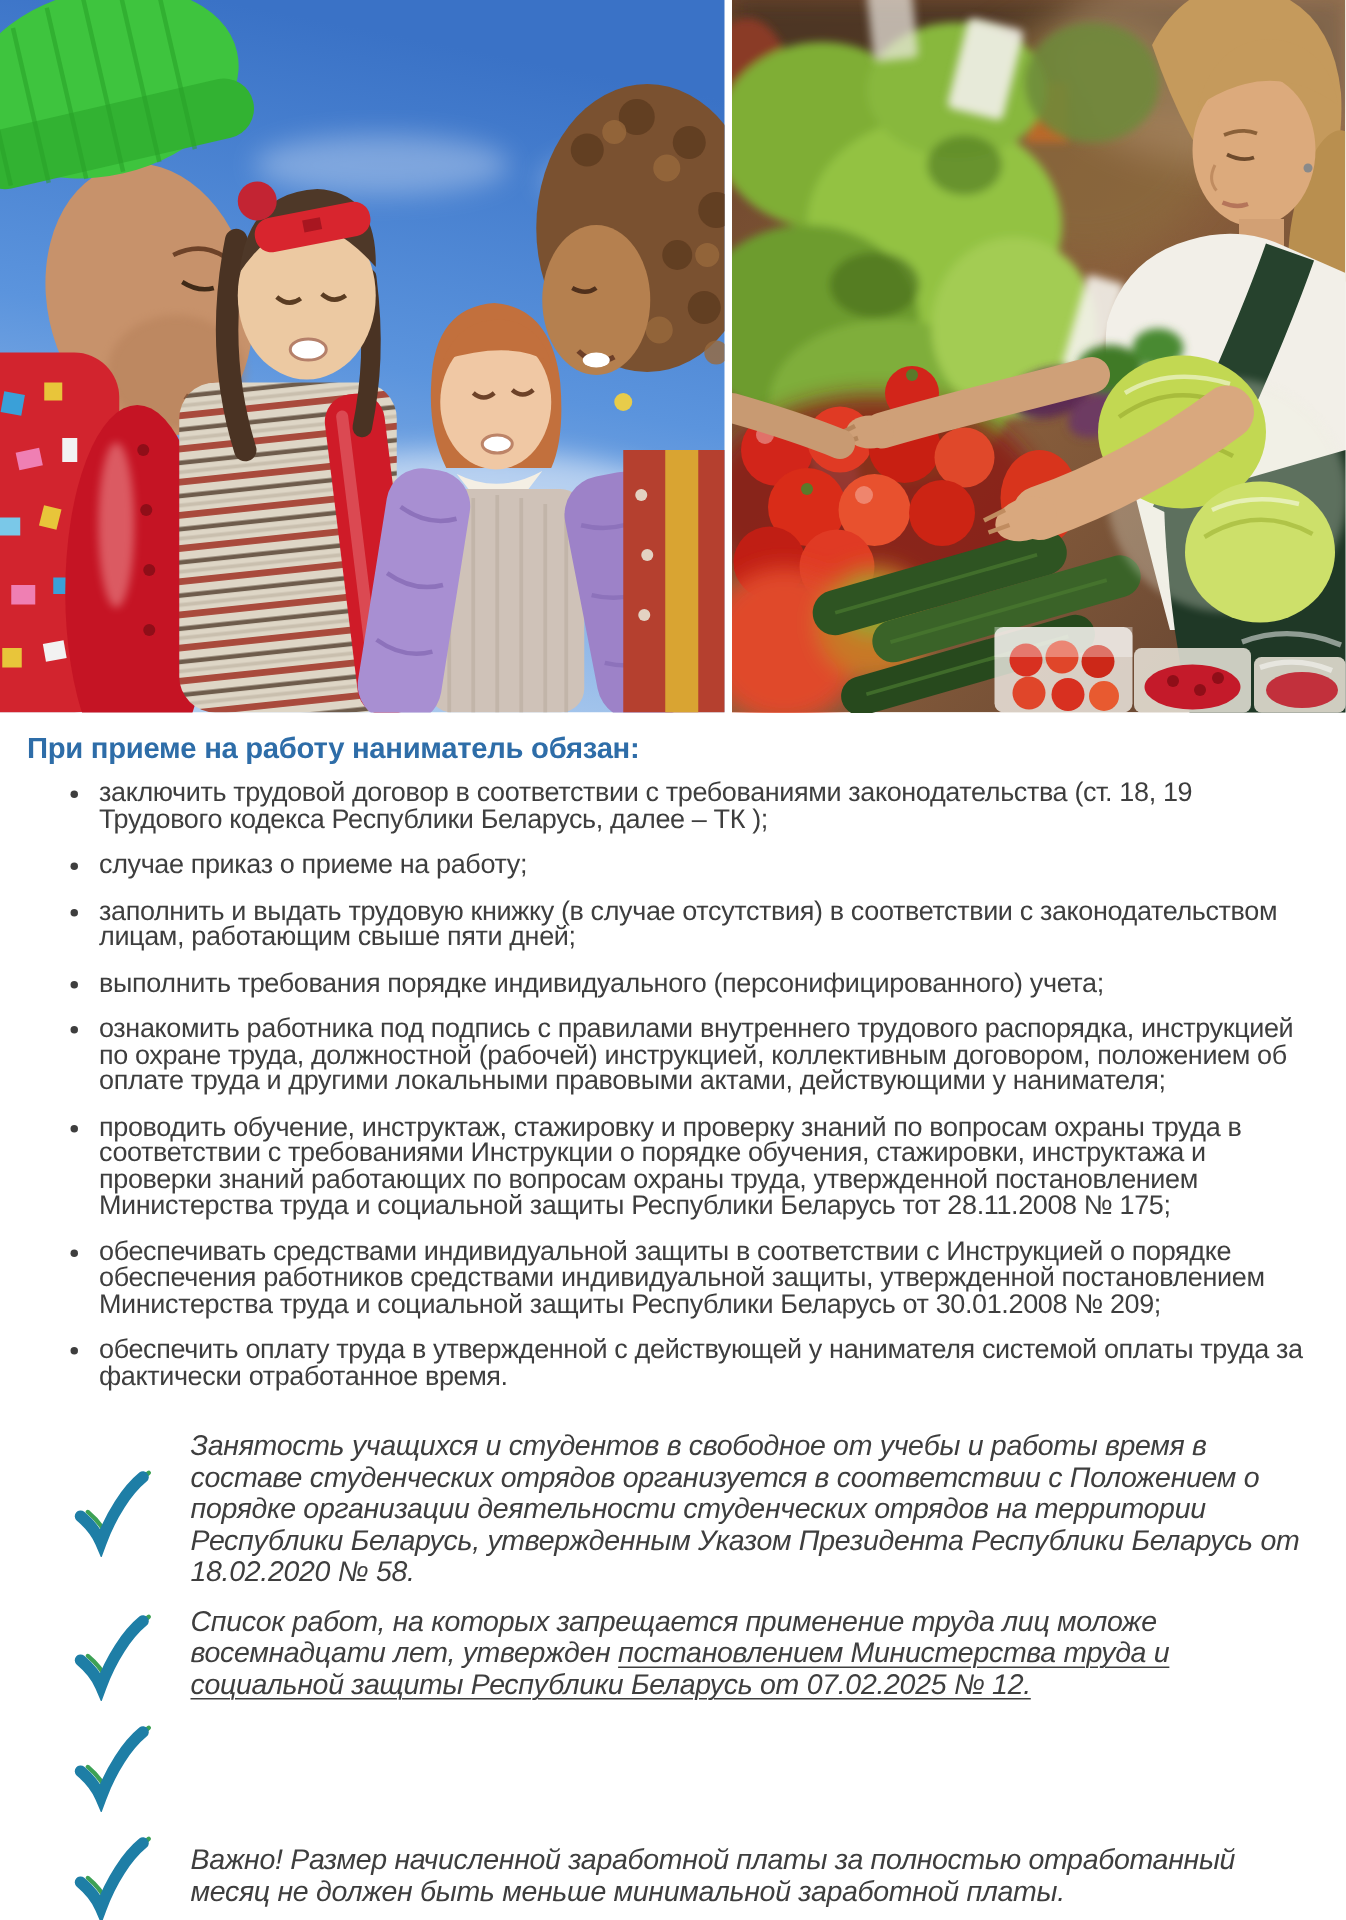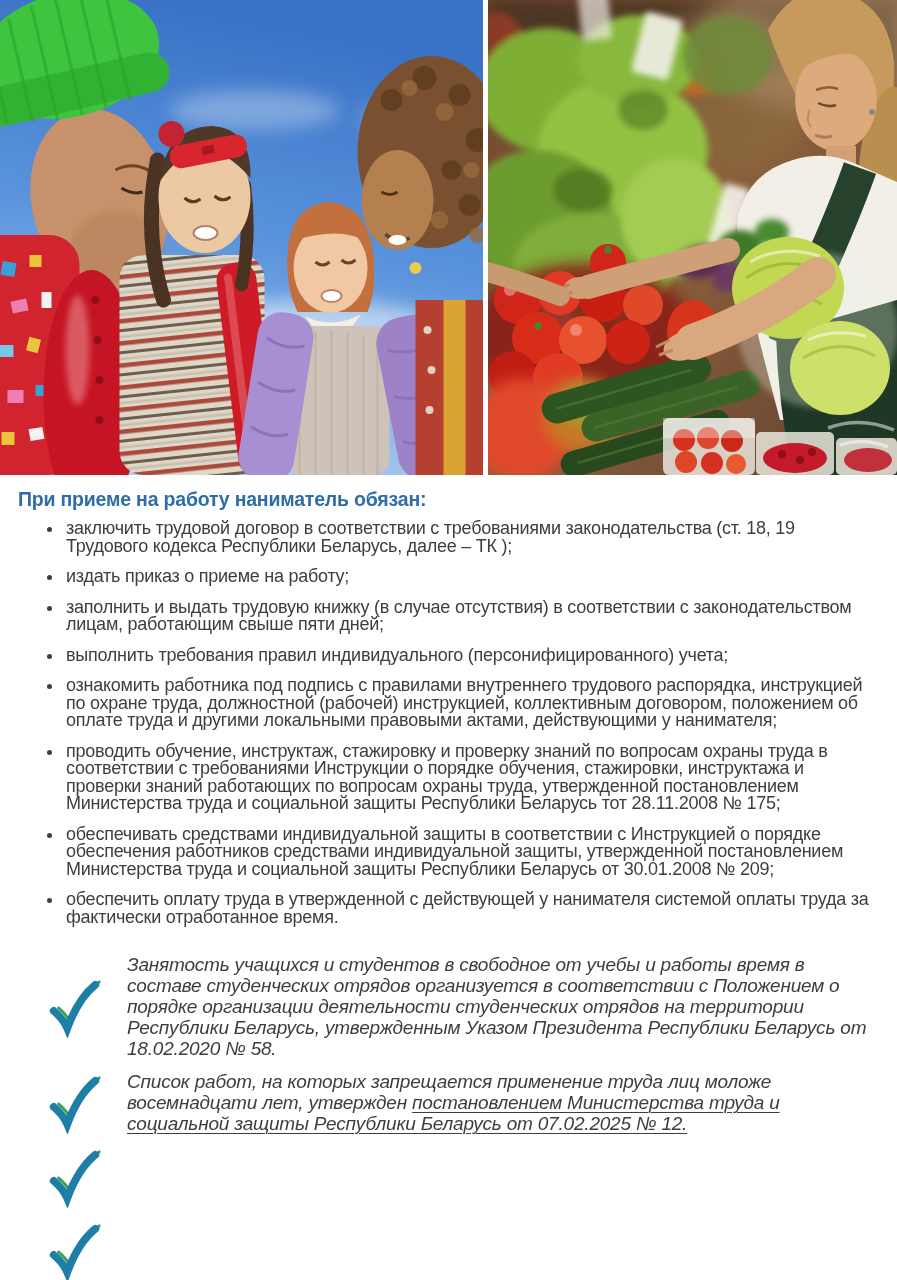--- a/index.html
+++ b/index.html
@@ -348,23 +348,23 @@
           <path d="M340 428 Q372 416 406 430 M352 445 q24 -8 48 2" stroke="#fff" stroke-width="3.5" opacity="0.5" fill="none"></path>
         </g>
       </svg>
     </div>
   </div>
 
   <div class="content">
     <h1 class="title">При приеме на работу наниматель обязан:</h1>
     <ul class="obligations">
         <li>заключить трудовой договор в соответствии с требованиями законодательства (ст. 18, 19 Трудового кодекса Республики Беларусь, далее – ТК );</li>
-        <li>издать приказ о приеме на работу;</li>
+        <li>случае приказ о приеме на работу;</li>
         <li>заполнить и выдать трудовую книжку (в случае отсутствия) в соответствии с законодательством лицам, работающим свыше пяти дней;</li>
-        <li>выполнить требования правил индивидуального (персонифицированного) учета;</li>
+        <li>выполнить требования порядке индивидуального (персонифицированного) учета;</li>
         <li>ознакомить работника под подпись с правилами внутреннего трудового распорядка, инструкцией по охране труда, должностной (рабочей) инструкцией, коллективным договором, положением об оплате труда и другими локальными правовыми актами, действующими у нанимателя;</li>
         <li>проводить обучение, инструктаж, стажировку и проверку знаний по вопросам охраны труда в соответствии с требованиями Инструкции о порядке обучения, стажировки, инструктажа и проверки знаний работающих по вопросам охраны труда, утвержденной постановлением Министерства труда и социальной защиты Республики Беларусь тот 28.11.2008 № 175;</li>
         <li>обеспечивать средствами индивидуальной защиты в соответствии с Инструкцией о порядке обеспечения работников средствами индивидуальной защиты, утвержденной постановлением Министерства труда и социальной защиты Республики Беларусь от 30.01.2008 № 209;</li>
         <li>обеспечить оплату труда в утвержденной с действующей у нанимателя системой оплаты труда за фактически отработанное время.</li>
       </ul>
 
     <div class="notes">
         <div class="note-row">
           <svg class="check-icon" viewBox="0 0 62 62">
     <path class="ck-green" d="M14 32 C20 37 24 42 27 48 C34 30 45 14 56 5" fill="none" stroke-width="3" stroke-linecap="round"></path>
@@ -383,16 +383,17 @@
           <svg class="check-icon" viewBox="0 0 62 62">
     <path class="ck-green" d="M14 32 C20 37 24 42 27 48 C34 30 45 14 56 5" fill="none" stroke-width="3" stroke-linecap="round"></path>
     <path class="ck-teal" d="M9 35 C15 40 20 46 23 53 C30 34 41 17 52 8" fill="none" stroke-width="8" stroke-linecap="round"></path>
   </svg>
         </div>
         <div class="note-row">
           <svg class="check-icon" viewBox="0 0 62 62">
     <path class="ck-green" d="M14 32 C20 37 24 42 27 48 C34 30 45 14 56 5" fill="none" stroke-width="3" stroke-linecap="round"></path>
     <path class="ck-teal" d="M9 35 C15 40 20 46 23 53 C30 34 41 17 52 8" fill="none" stroke-width="8" stroke-linecap="round"></path>
   </svg>
+          <p class="note-text"><span>Важно! Размер начисленной заработной платы за полностью отработанный месяц не должен быть меньше минимальной заработной платы.</span></p>
         </div>
       </div>
   </div>
 </div>
 
 </body></html>

